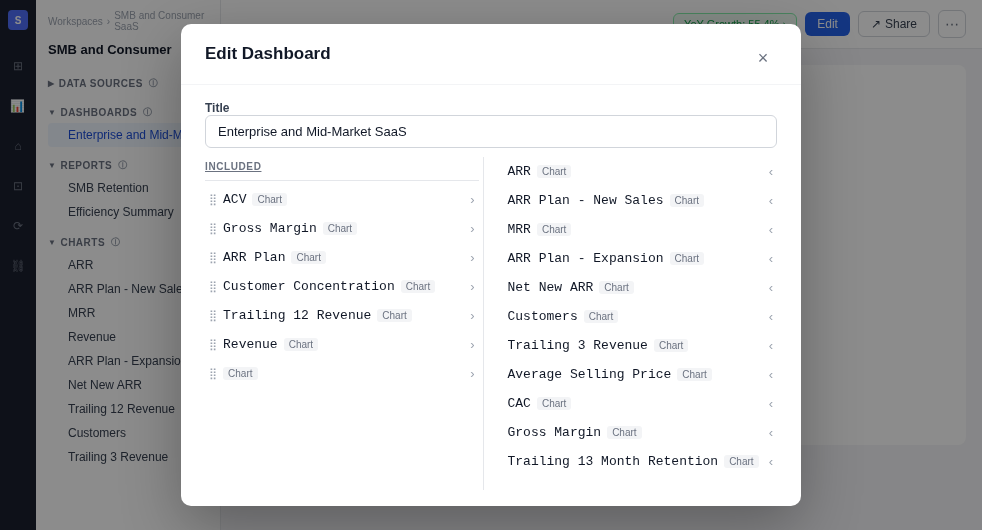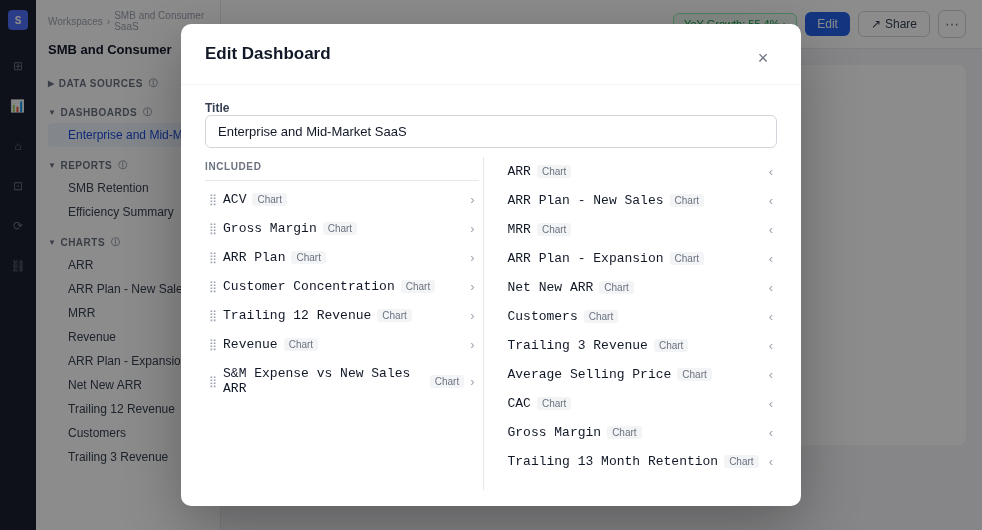--- a/index.html
+++ b/index.html
@@ -270,20 +270,21 @@
     }
     .col-header {
       font-size: 10px;
       font-weight: 700;
       color: #6b7280;
       text-transform: uppercase;
       letter-spacing: 0.06em;
       padding: 4px 0 8px;
       border-bottom: 1px solid #e5e7eb;
       margin-bottom: 4px;
+      text-decoration: underline;
     }
     .col-excluded { padding-left: 16px; }
     .col-excluded .col-header { padding-left: 4px; }
 
     .chart-row {
       display: flex;
       align-items: center;
       padding: 7px 4px;
       border-radius: 4px;
       cursor: pointer;
@@ -487,21 +488,20 @@
             <span class="chart-row-arrow">›</span>
           </div>
           <div class="chart-row">
             <span class="drag-icon">⣿</span>
             <span class="chart-name">Revenue</span>
             <span class="chart-badge">Chart</span>
             <span class="chart-row-arrow">›</span>
           </div>
           <div class="chart-row">
             <span class="drag-icon">⣿</span>
-            <span class="chart-name">S&amp;M Expense vs New Sales ARR</span>
             <span class="chart-badge">Chart</span>
             <span class="chart-row-arrow">›</span>
           </div>
         </div>
 
         <div class="col-divider"></div>
 
         <div class="col-excluded">
 
           <div class="chart-row">

